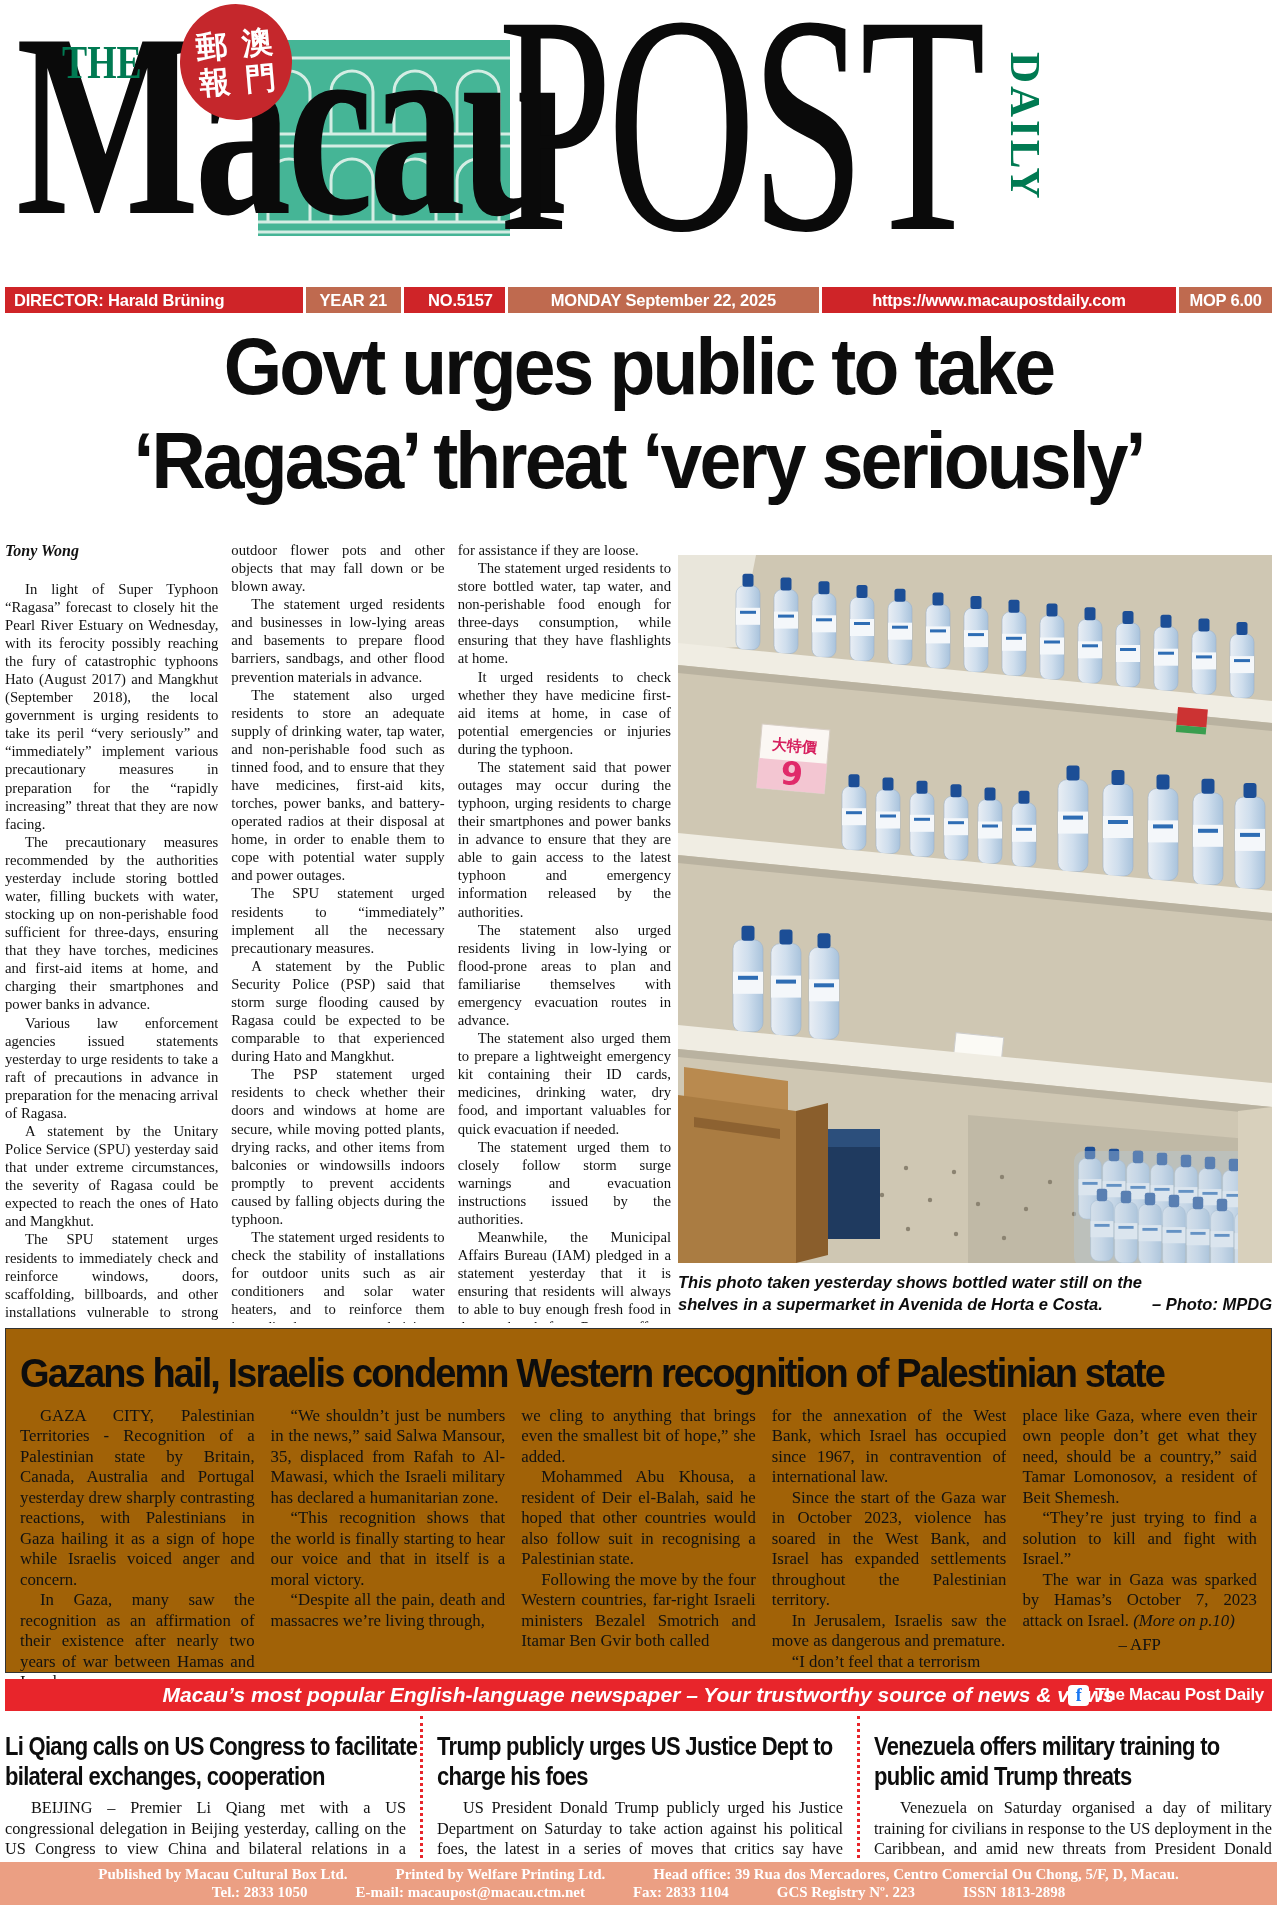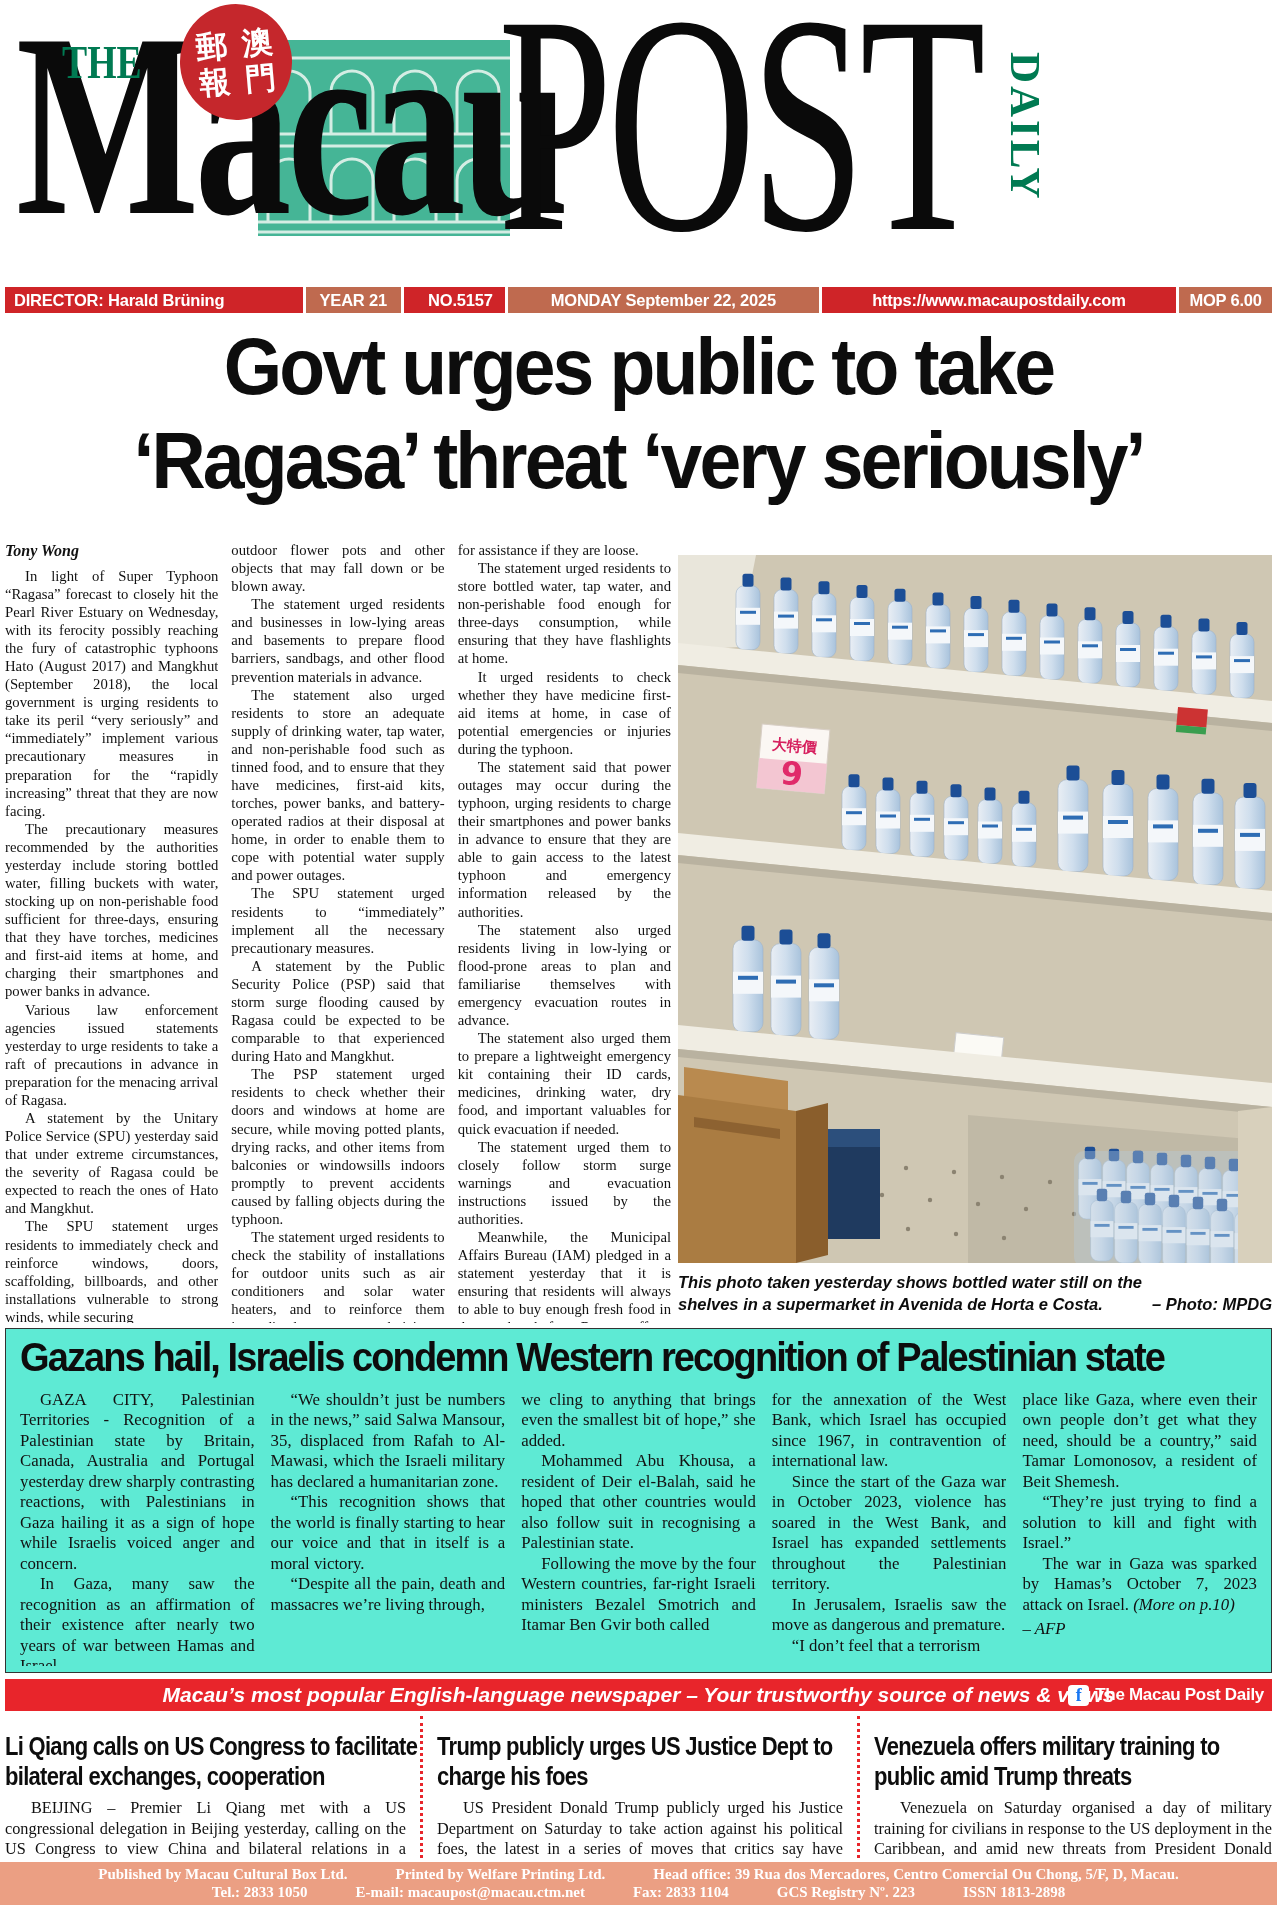--- a/index.html
+++ b/index.html
@@ -56,48 +56,48 @@
     font-family:"Liberation Sans","DejaVu Sans",sans-serif; font-weight:bold;
     font-size:79px; line-height:94px; letter-spacing:-3px; color:#0d0d0d;
     transform:scaleX(0.95); transform-origin:center top; white-space:nowrap;
   }
   
   .lead-cols {
     position:absolute; left:5px; top:541px; width:666px; height:782px;
     display:flex; gap:13px; text-align:justify; font-size:14.7px; line-height:1.23;
   }
   .col { flex:1; overflow:hidden; }
-  .byline { font-weight:bold; font-style:italic; font-size:16px; margin:0 0 6px 0; }
+  .byline { font-weight:bold; font-style:italic; font-size:16px; margin:0 0 19px 0; }
   .para { margin:0; text-indent:20px; }
   .para.cont { text-indent:0; }
   
   .photo { position:absolute; left:678px; top:555px; width:594px; height:708px; }
   .photo svg { display:block; }
   .caption {
     position:absolute; left:678px; top:1271px; width:594px; height:46px;
     font-family:"Liberation Sans","DejaVu Sans",sans-serif; font-weight:bold; font-style:italic;
     font-size:16.5px; line-height:1.35; color:#0d0d0d;
   }
   .caption .cap-text { display:block; width:480px; }
   .caption .credit { position:absolute; right:0; bottom:2px; }
   
   .gaza {
     position:absolute; left:5px; top:1328px; width:1267px; height:345px;
-    background:#5eead4; border:1px solid #333; box-sizing:border-box; padding:4px 14px 8px 14px;
+    background:#a16207; border:1px solid #333; box-sizing:border-box; padding:20px 14px 8px 14px;
   }
   .gaza h2 {
     margin:2px 0 10px 0; font-family:"Liberation Sans","DejaVu Sans",sans-serif;
     font-weight:bold; font-size:40px; letter-spacing:-2px; white-space:nowrap;
     transform:scaleX(0.95); transform-origin:left center; color:#0d0d0d;
   }
   .gaza-cols { display:flex; gap:16px; height:276px; overflow:hidden;
     font-size:16.8px; line-height:1.22; text-align:justify; }
   .gcol { flex:1; overflow:hidden; }
   .more-ref { font-style:italic; }
-  .afp { margin:4px 0 0 0; text-align:left; font-style:italic; }
+  .afp { margin:4px 0 0 0; text-align:center; }
   
   .banner {
     position:absolute; left:5px; top:1679px; width:1267px; height:32px; background:#e8252b;
     color:#fff; display:flex; align-items:center; justify-content:center;
     font-family:"Liberation Sans","DejaVu Sans",sans-serif; font-weight:bold; font-style:italic;
     font-size:21px;
   }
   .banner .fb {
     position:absolute; right:8px; top:0; height:32px; display:flex; align-items:center; gap:6px;
     font-style:normal; font-size:17px; letter-spacing:-0.3px;

